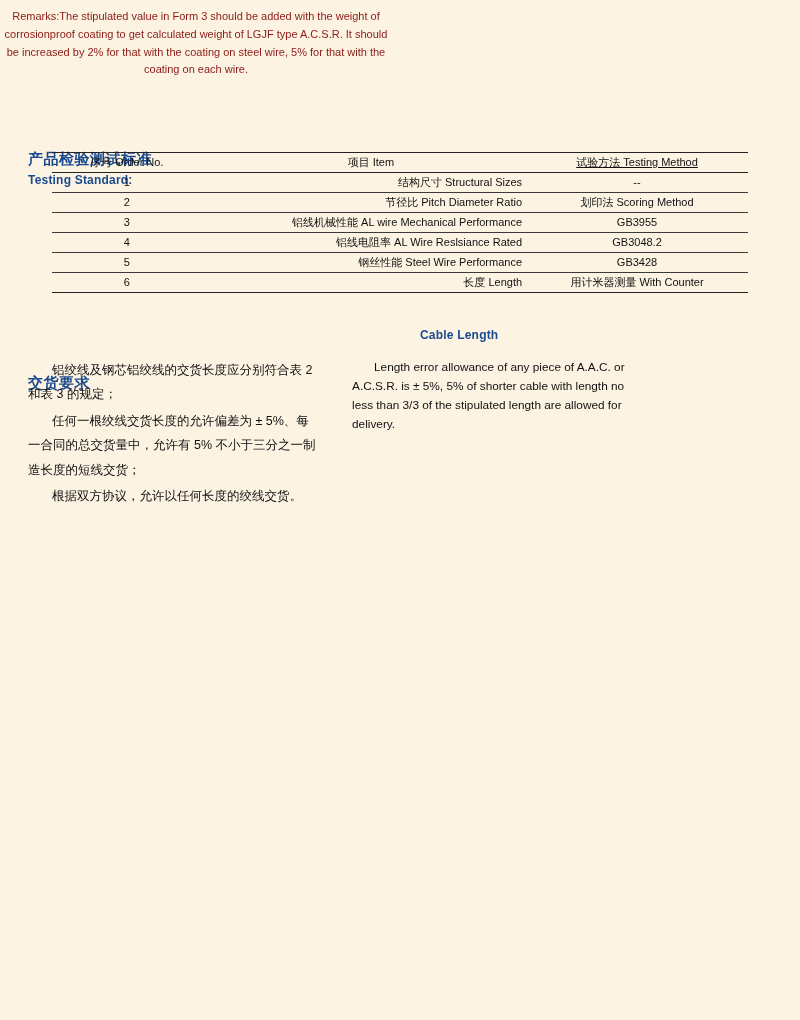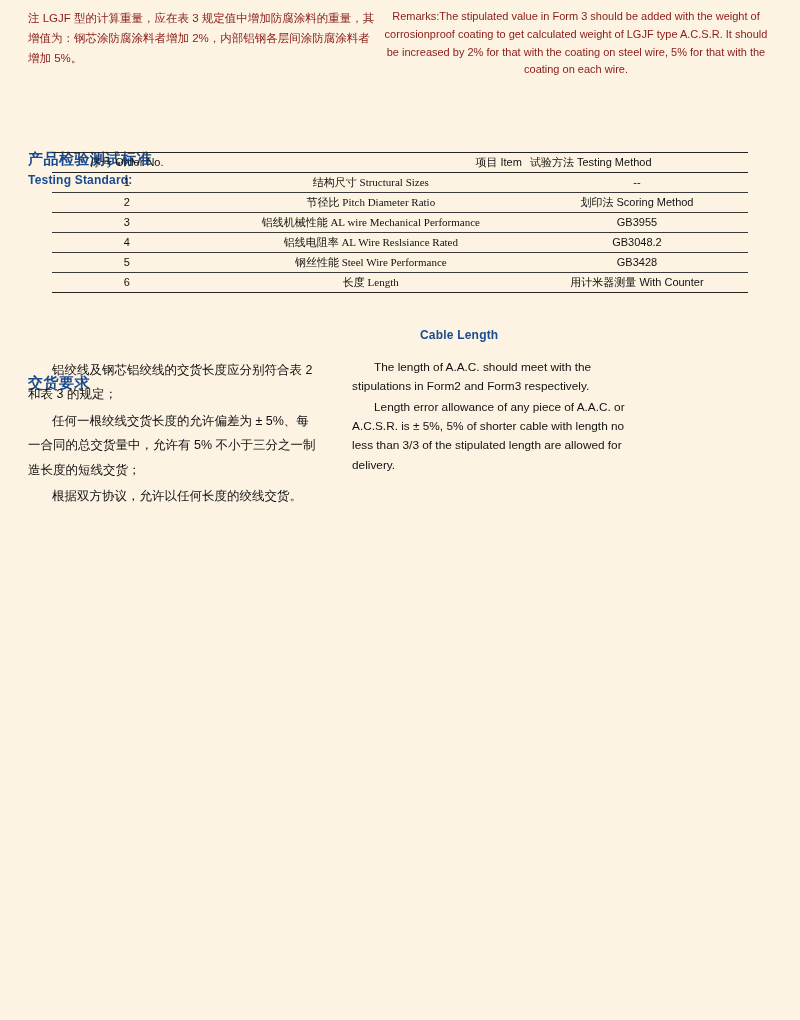--- a/index.html
+++ b/index.html
@@ -88,25 +88,25 @@
   }
   table.spec thead th {
     font-weight: normal;
     border-top: 1.6px solid #222;
     border-bottom: 1.6px solid #222;
   }
   table.spec tbody tr:last-child td {
     border-bottom: 1.6px solid #222;
   }
   .col-no   { width: 150px; text-align: center; }
-  .col-item { width: 320px; text-align: center; padding-left: 18px !important; font-family: Liberation Serif, serif; }
+  .col-item { width: 320px; text-align: right; padding-left: 18px !important; }
   .col-test { width: 226px; text-align: center; }
   .th-no   { text-align: center; }
-  .th-item { text-align: right; padding-left: 18px !important; }
-  .th-test { text-align: left; }
+  .th-item { text-align: center; padding-left: 18px !important; }
+  .th-test { text-align: center; text-decoration: underline; }
 
   
   .delivery {
     position: absolute;
     top: 325px;
     left: 0;
     width: 666px;
     display: flex;
   }
   .delivery-cn {
@@ -137,21 +137,20 @@
   }
   .body-cn-start { margin-top: 20px; }
   .body-en-start { margin-top: 20px; }
 </style>
 </head>
 <body>
 
 <div class="page">
 
   <div class="notes">
-    <div class="note-cn">注 LGJF 型的计算重量，应在表 3 规定值中增加防腐涂料的重量，其增值为：钢芯涂防腐涂料者增加 2%，内部铝钢各层间涂防腐涂料者增加 5%。</div>
     <div class="note-en">Remarks:The stipulated value in Form 3 should be added with the weight of corrosionproof coating to get calculated weight of LGJF type A.C.S.R. It should be increased by 2% for that with the coating on steel wire, 5% for that with the coating on each wire.</div>
   </div>
 
   <div class="heading-block" style="top:104px; left:28px;">
     <div class="heading-cn">产品检验测试标准</div>
     <div class="heading-en">Testing Standard:</div>
   </div>
 
   <div class="table-wrap">
     <table class="spec">
@@ -204,18 +203,17 @@
     <div class="heading-en">Cable Length</div>
   </div>
 
   <div class="delivery" style="top:358px;">
     <div class="delivery-cn">
       <p class="cn body-cn-start">铝绞线及钢芯铝绞线的交货长度应分别符合表 2 和表 3 的规定；</p>
       <p class="cn">任何一根绞线交货长度的允许偏差为 ± 5%、每一合同的总交货量中，允许有 5% 不小于三分之一制造长度的短线交货；</p>
       <p class="cn">根据双方协议，允许以任何长度的绞线交货。</p>
     </div>
     <div class="delivery-en">
-      <p class="en body-en-start">The length of A.A.C.  should meet with the stipulations in Form2 and Form3 respectively.</p>
       <p class="en">Length error allowance of any piece of A.A.C. or A.C.S.R. is ± 5%, 5% of shorter cable with length no less than 3/3 of the stipulated length are allowed for delivery.</p>
     </div>
   </div>
 
 </div>
 
 </body></html>

